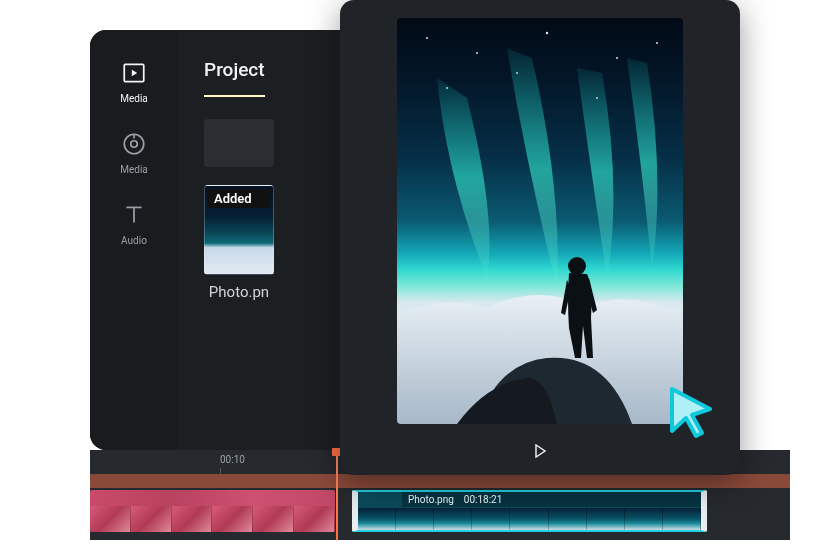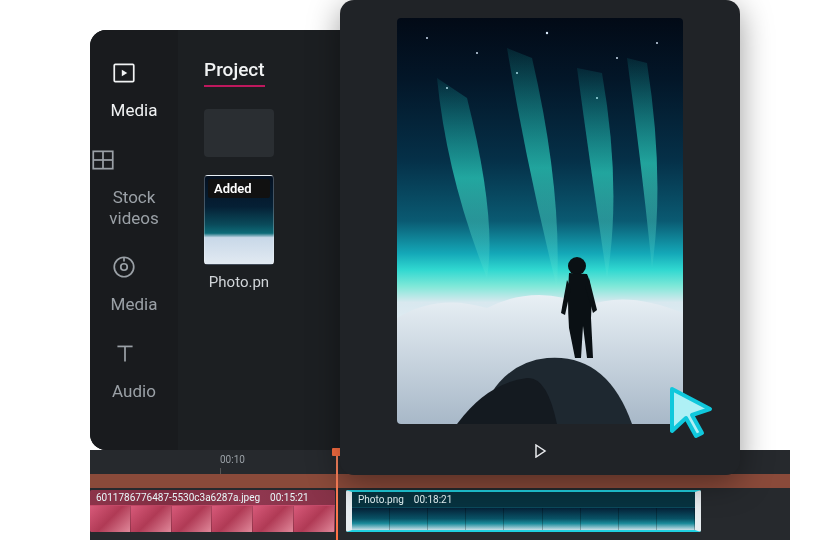--- a/index.html
+++ b/index.html
@@ -1,44 +1,44 @@
 <!DOCTYPE html>
 <html><head>
 <meta charset="utf-8">
 <style>
   * { margin: 0; padding: 0; box-sizing: border-box; font-family: -apple-system, BlinkMacSystemFont, 'Segoe UI', Roboto, sans-serif; }
   body { width: 840px; height: 560px; background: #fff; overflow: hidden; position: relative; }
 
   .editor-shell { position: absolute; top: 30px; left: 90px; width: 640px; height: 420px; background: #1c1f22; border-radius: 16px; display: flex; }
 
   .sidebar { width: 88px; background: #191b1e; border-top-left-radius: 16px; border-bottom-left-radius: 16px; padding-top: 30px; display: flex; flex-direction: column; align-items: center; gap: 26px; }
-  .side-item { display: flex; flex-direction: column; align-items: flex-start; gap: 10px; color: #9aa0a6; font-size: 17px; cursor: pointer; text-align: center; line-height: 1.2; }
+  .side-item { display: flex; flex-direction: column; align-items: center; gap: 4px; color: #9aa0a6; font-size: 10px; cursor: pointer; text-align: center; line-height: 1.2; }
   .side-item.active { color: #f1f3f4; }
   .side-item svg { width: 26px; height: 26px; }
 
   .content-panel { flex: 1; padding: 28px 20px 0 26px; }
-  .panel-tab { color: #f1f3f4; font-size: 19px; font-weight: 500; padding-bottom: 4px; border-bottom: 2px solid #be185d; display: inline-block; margin-bottom: 22px; }
+  .panel-tab { color: #f1f3f4; font-size: 19px; font-weight: 500; padding-bottom: 14px; border-bottom: 2px solid #fef9c3; display: inline-block; margin-bottom: 22px; }
 
   .thumb-wrap { display: flex; flex-direction: column; gap: 18px; }
   .empty-thumb { width: 70px; height: 48px; background: #2a2e32; border-radius: 4px; }
   .added-thumb { width: 70px; display: flex; flex-direction: column; align-items: center; gap: 8px; position: relative; }
   .added-badge { position: absolute; top: 4px; left: 4px; right: 4px; background: #111; color: #fff; font-size: 13px; font-weight: 600; padding: 2px 6px; border-radius: 2px; text-align: left; z-index: 2; }
   .added-img { width: 70px; height: 90px; border-radius: 4px; border: 1px solid rgba(255,255,255,0.25); background: linear-gradient(to bottom, #041021 0%, #052035 35%, #0a4a5a 55%, #0d6b78 65%, #c8d8e8 70%, #e2eaf2 100%); position: relative; overflow: hidden; }
   .thumb-label { color: #d0d4d8; font-size: 15px; }
 
   .timeline-area { position: absolute; top: 450px; left: 90px; width: 700px; height: 90px; background: #26292d; }
   .time-ruler { height: 24px; position: relative; color: #9aa0a6; font-size: 10px; }
   .time-tick { position: absolute; top: 4px; }
   .time-tick::before { content: ''; position: absolute; top: 14px; left: 0; width: 1px; height: 6px; background: #555; }
   .gap-bar { height: 14px; background: #8a4a3a; margin: 0 0 2px 0; }
   .track-road { display: flex; height: 42px; }
 
   .clip { position: relative; height: 42px; border-radius: 2px; overflow: hidden; display: flex; align-items: flex-start; }
   .clip-a { flex: 0 0 245px; background: linear-gradient(to right, #c94a6a, #b8425f, #ce5072, #c14867); }
-  .clip-b { flex: 0 0 355px; background: #0b4a5c; border: 2px solid #20d0e0; border-left: 6px solid #e8edf0; border-right: 6px solid #e8edf0; margin-left: 11px; }
+  .clip-b { flex: 0 0 355px; background: #0b4a5c; border: 2px solid #20d0e0; border-left: 6px solid #e8edf0; border-right: 6px solid #e8edf0; margin-left: 17px; padding-left: 44px; }
   .clip-meta { display: flex; gap: 10px; padding: 2px 6px; font-size: 10px; color: #e8f7f9; align-items: center; background: rgba(0,0,0,0.3); width: 100%; }
   .clip-filmstrip { position: absolute; inset: 16px 0 0 0; display: flex; }
   .frame { flex: 1; }
   .clip-a .frame { background: linear-gradient(135deg, #d85a7a 0%, #b03a55 50%, #e0889a 100%); border-right: 1px solid rgba(0,0,0,0.2); }
   .clip-b .frame { background: linear-gradient(to bottom, #052238 0%, #0a5568 50%, #1a8a9a 70%, #cce0e8 100%); border-right: 1px solid rgba(0,0,0,0.25); }
 
   .playhead { position: absolute; top: 0; bottom: 0; left: 246px; width: 2px; background: linear-gradient(to bottom, #ff8a65, #ff7043); z-index: 3; }
   .playhead::before { content: ''; position: absolute; top: -2px; left: -4px; width: 10px; height: 8px; background: #ff7043; border-radius: 1px; }
 
   .preview-pane { position: absolute; top: 0; left: 340px; width: 400px; height: 475px; background: #202327; border-radius: 14px; display: flex; flex-direction: column; align-items: center; padding: 18px 0 10px; box-shadow: 0 8px 32px rgba(0,0,0,0.4); z-index: 5; }
@@ -55,30 +55,20 @@
 <div class="editor-shell">
   <div class="sidebar">
     <div class="side-item active">
       <span>
         <svg viewBox="0 0 24 24" fill="none" stroke="currentColor" stroke-width="1.6">
             <rect x="3" y="4" width="18" height="16" rx="1"></rect>
             <path d="M10 9l5 3-5 3V9z" fill="currentColor" stroke="none"></path>
           </svg>
       </span>
       <span>Media</span>
-    </div>
-    <div class="side-item">
-      <span>
-        <svg viewBox="0 0 24 24" fill="none" stroke="currentColor" stroke-width="1.6">
-            <rect x="3" y="4" width="18" height="16"></rect>
-            <line x1="12" y1="4" x2="12" y2="20"></line>
-            <line x1="3" y1="12" x2="21" y2="12"></line>
-          </svg>
-      </span>
-      <span>Stock videos</span>
     </div>
     <div class="side-item">
       <span>
         <svg viewBox="0 0 24 24" fill="none" stroke="currentColor" stroke-width="1.6">
             <circle cx="12" cy="12" r="9"></circle>
             <circle cx="12" cy="12" r="3"></circle>
             <line x1="12" y1="3" x2="12" y2="7"></line>
           </svg>
       </span>
       <span>Media</span>
@@ -107,24 +97,20 @@
   </div>
 </div>
 
 <div class="timeline-area">
   <div class="time-ruler">
     <span class="time-tick" style="left:130px">00:10</span>
   </div>
   <div class="gap-bar"></div>
   <div class="track-road">
     <div class="clip clip-a">
-      <div class="clip-meta">
-        <span>6011786776487-5530c3a6287a.jpeg</span>
-        <span>00:15:21</span>
-      </div>
       <div class="clip-filmstrip">
         <div class="frame"></div>
           <div class="frame"></div>
           <div class="frame"></div>
           <div class="frame"></div>
           <div class="frame"></div>
           <div class="frame"></div>
       </div>
     </div>
     <div class="clip clip-b">

